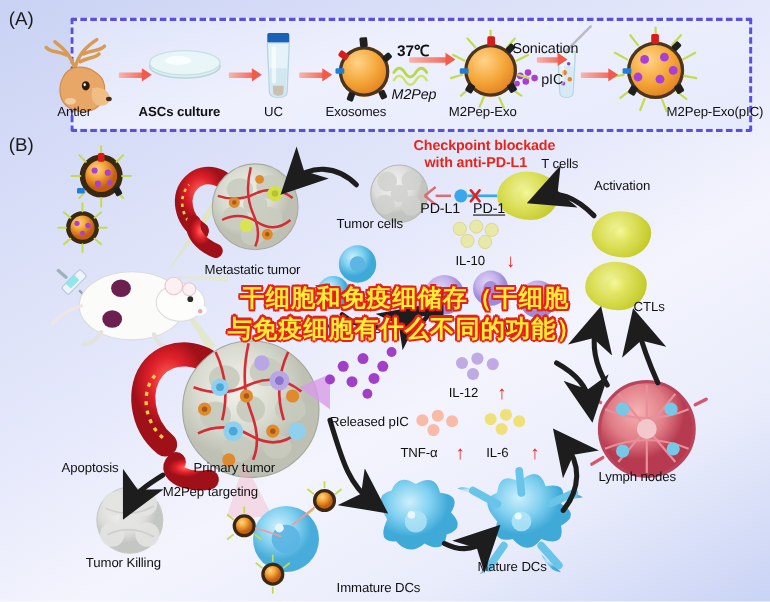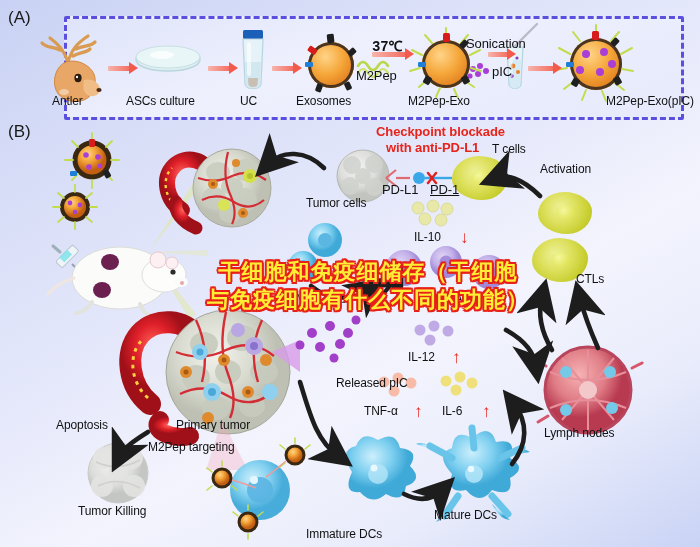--- a/index.html
+++ b/index.html
@@ -182,28 +182,28 @@
   <div class="parrow" style="left:488px;top:50px;width:28px;">
       <div class="shaft"></div>
       <div class="head"></div>
     </div>
   <div class="parrow" style="left:528px;top:64px;width:34px;">
       <div class="shaft"></div>
       <div class="head"></div>
     </div>
 
   <span class="lbl" style="left:52px;top:94px;">Antler</span>
-  <span class="lbl" style="left:126px;top:94px;">ASCs culture</span>
+  <span class="lbl" style="left:126px;top:94px;font-weight:bold;">ASCs culture</span>
   <span class="lbl" style="left:240px;top:94px;">UC</span>
   <span class="lbl" style="left:296px;top:94px;">Exosomes</span>
   <span class="lbl" style="left:408px;top:94px;">M2Pep-Exo</span>
   <span class="lbl" style="left:558px;top:94px;margin-left:48px;">M2Pep-Exo(pIC)</span>
 
-  <span class="lbl bold" style="left:372px;top:36px;font-size:14px;font-family:Liberation Mono, monospace;">37℃</span>
-  <span class="lbl sm" style="left:356px;top:68px;">M2Pep</span>
+  <span class="lbl bold" style="left:361px;top:36px;font-size:14px;">37℃</span>
+  <span class="lbl sm" style="left:356px;top:78px;font-style:italic;">M2Pep</span>
   <span class="lbl sm" style="left:466px;top:36px;">Sonication</span>
   <span class="lbl sm" style="left:492px;top:64px;">pIC</span>
 
   <span class="panel-tag" style="left:8px;top:122px;">(B)</span>
 
   <svg width="700" height="547">
     <g>
       <circle cx="92" cy="160" r="17" fill="url(#exoGrad)"></circle>
       <circle cx="92" cy="160" r="17" fill="none" stroke="#3a2812" stroke-width="5"></circle>
       <circle cx="75" cy="207" r="13" fill="url(#exoGrad)"></circle>
@@ -596,31 +596,32 @@
       <path d="M404,494 C420,502 432,500 442,490" stroke-width="4.6"></path>
 
       <path d="M512,464 C528,444 528,422 514,404" stroke-width="4.6"></path>
 
       <path d="M148,432 C132,442 124,448 120,456" stroke-width="4.6"></path>
 
       <path d="M376,302 C388,288 394,282 396,278" stroke-width="4"></path>
     </g>
   </svg>
 
+  <span class="lbl" style="left:186px;top:238px;">Metastatic tumor</span>
   <span class="lbl" style="left:306px;top:196px;">Tumor cells</span>
   <span class="lbl red sm" style="left:376px;top:124px;">Checkpoint blockade</span>
   <span class="lbl red sm" style="left:386px;top:140px;">with anti-PD-L1</span>
   <span class="lbl sm" style="left:382px;top:182px;">PD-L1</span>
   <span class="lbl sm" style="left:430px;top:182px;text-decoration:underline;">PD-1</span>
   <span class="lbl" style="left:492px;top:142px;">T cells</span>
   <span class="lbl" style="left:540px;top:162px;">Activation</span>
   <span class="lbl" style="left:576px;top:272px;">CTLs</span>
   <span class="lbl" style="left:296px;top:292px;">M2-TAMs</span>
   <span class="lbl" style="left:428px;top:292px;">M1-TAMs</span>
-  <span class="lbl" style="left:300px;top:376px;margin-left:36px;">Released pIC</span>
+  <span class="lbl" style="left:300px;top:376px;">Released pIC</span>
   <span class="lbl" style="left:176px;top:418px;">Primary tumor</span>
   <span class="lbl" style="left:148px;top:440px;">M2Pep targeting</span>
   <span class="lbl" style="left:56px;top:418px;">Apoptosis</span>
   <span class="lbl" style="left:78px;top:504px;">Tumor Killing</span>
   <span class="lbl" style="left:306px;top:508px;margin-top:19px;">Immature DCs</span>
   <span class="lbl" style="left:434px;top:508px;">Mature DCs</span>
   <span class="lbl" style="left:544px;top:426px;">Lymph nodes</span>
 
   <span class="lbl" style="left:414px;top:230px;">IL-10</span>
   <span class="lbl red" style="left:460px;top:228px;font-size:17px;">↓</span>

